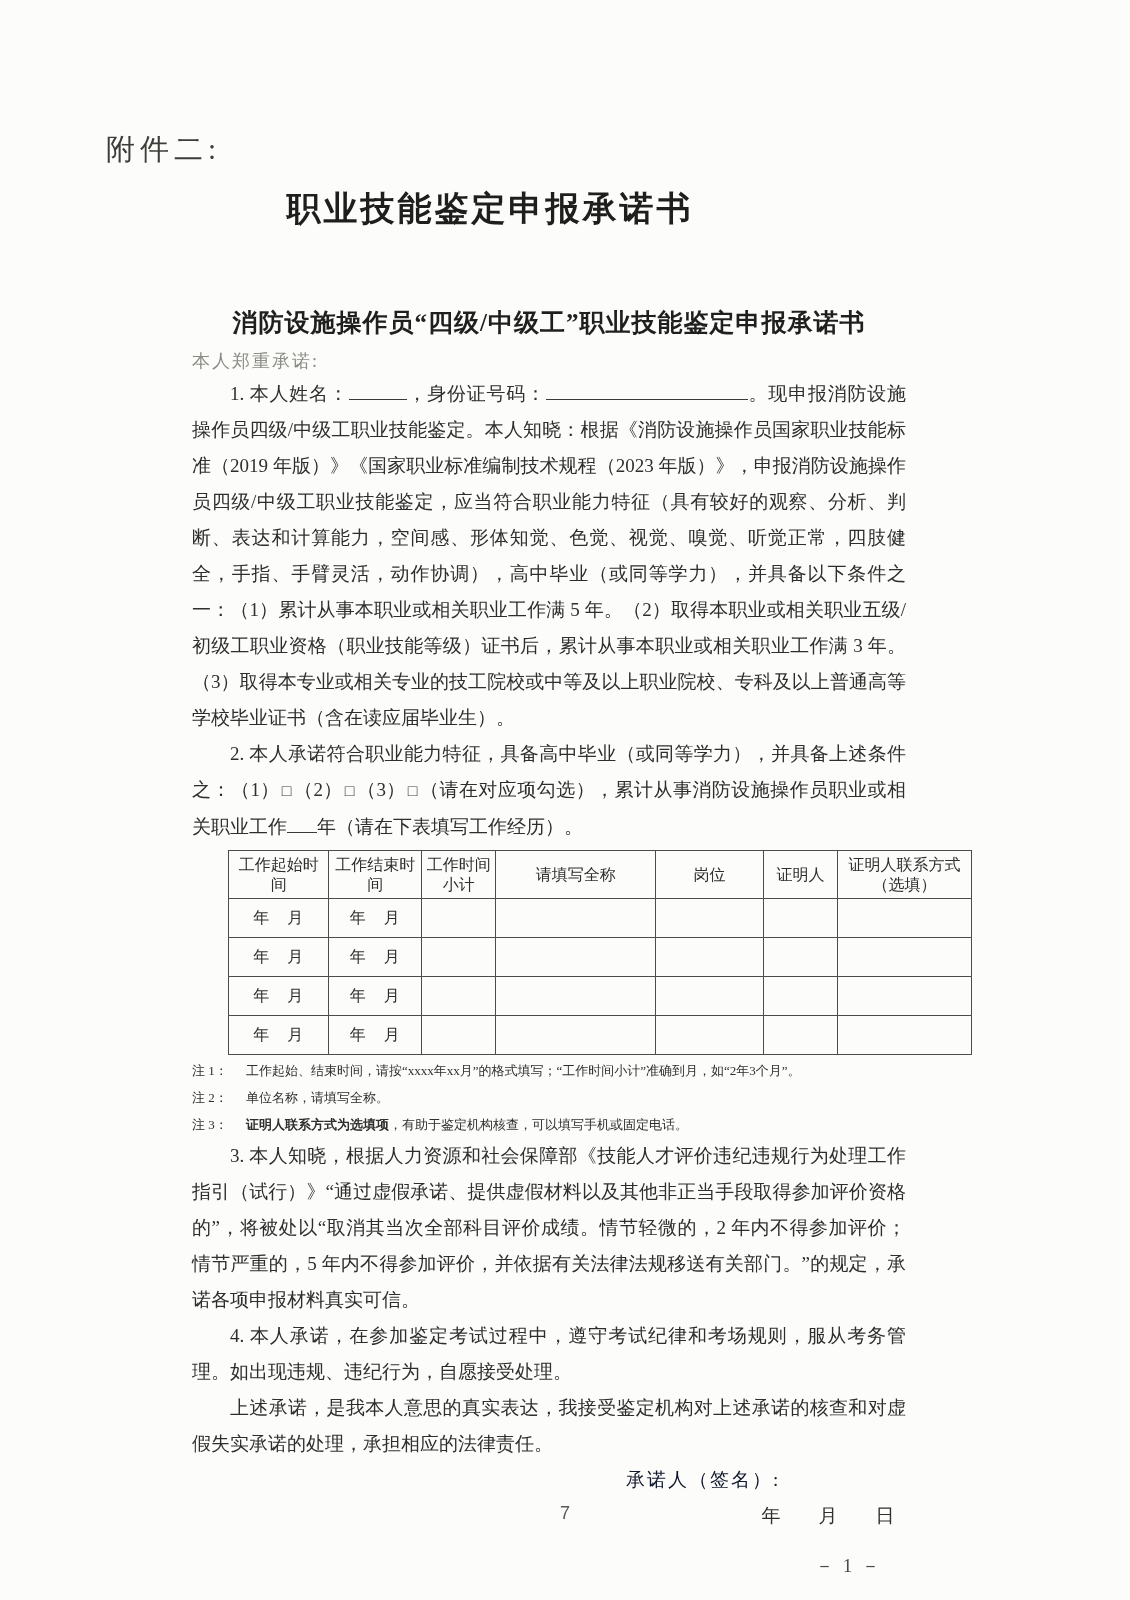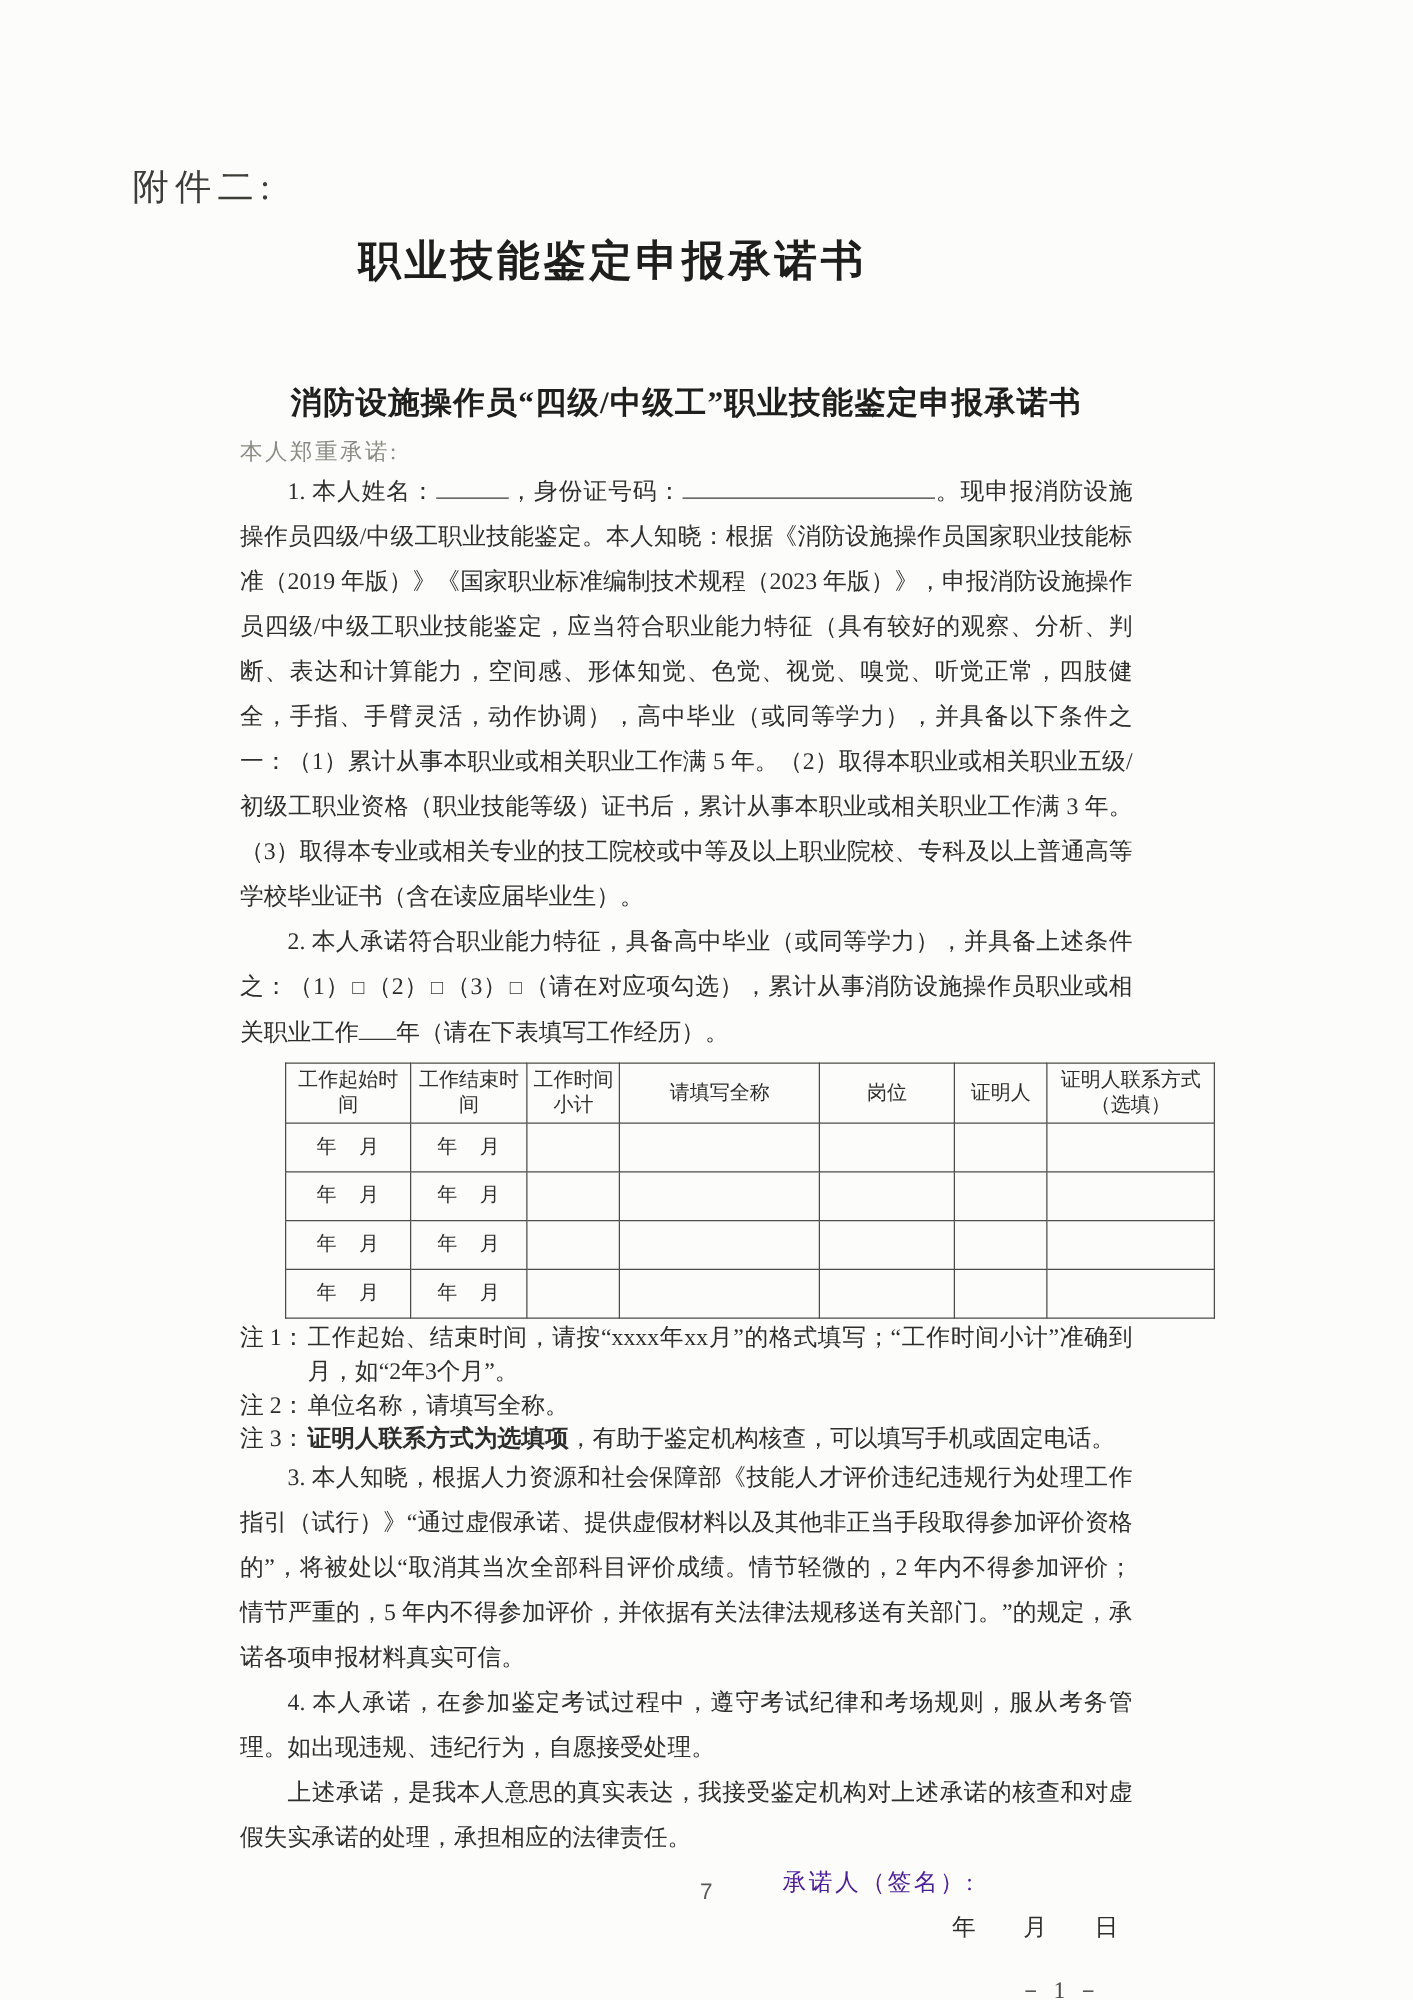--- a/index.html
+++ b/index.html
@@ -39,25 +39,25 @@
   .blank-years{width:30px;}
   .cb{font-size:16px;padding:0 2px;color:#3a3a38;}
   .table-wrap{margin:5px 0 2px 36px;width:744px;}
   table{border-collapse:collapse;width:100%;table-layout:fixed;}
   th,td{
     border:1px solid #4c4c48;text-align:center;vertical-align:middle;
     font-weight:normal;color:#2e2e2c;padding:1px 2px;box-sizing:border-box;
   }
   th{font-size:16px;line-height:20px;height:48px;}
   td{font-size:16px;height:26px;letter-spacing:1px;margin-top:21px;}
-  .notes{font-size:19px;line-height:27px;text-align:justify;}
+  .notes{font-size:13px;line-height:27px;text-align:justify;}
   .note{position:relative;padding-left:54px;margin:0;}
   .note-label{position:absolute;left:0;top:0;}
   .note-bold{font-weight:bold;}
-  .sig-line{margin-top:8px;padding-left:396px;color:#4c1d95;font-size:19px;letter-spacing:2px;text-align:left;text-indent:0;}
+  .sig-line{margin-top:8px;padding-left:396px;color:#0f172a;font-size:19px;letter-spacing:2px;text-align:left;text-indent:0;}
   .date-line{margin-top:4px;padding-left:520px;font-size:19px;text-align:center;text-indent:0;}
   .page-marker{margin-top:14px;text-align:right;padding-right:24px;font-size:19px;color:#4a4a46;letter-spacing:2px;}
   .page-number{
     position:absolute;bottom:76px;left:0;width:1130px;text-align:center;
     font-size:18px;color:#59595año;color:#595955;
     font-family:"Liberation Sans","DejaVu Sans",sans-serif;
   }
 </style>
 </head>
 <body>

